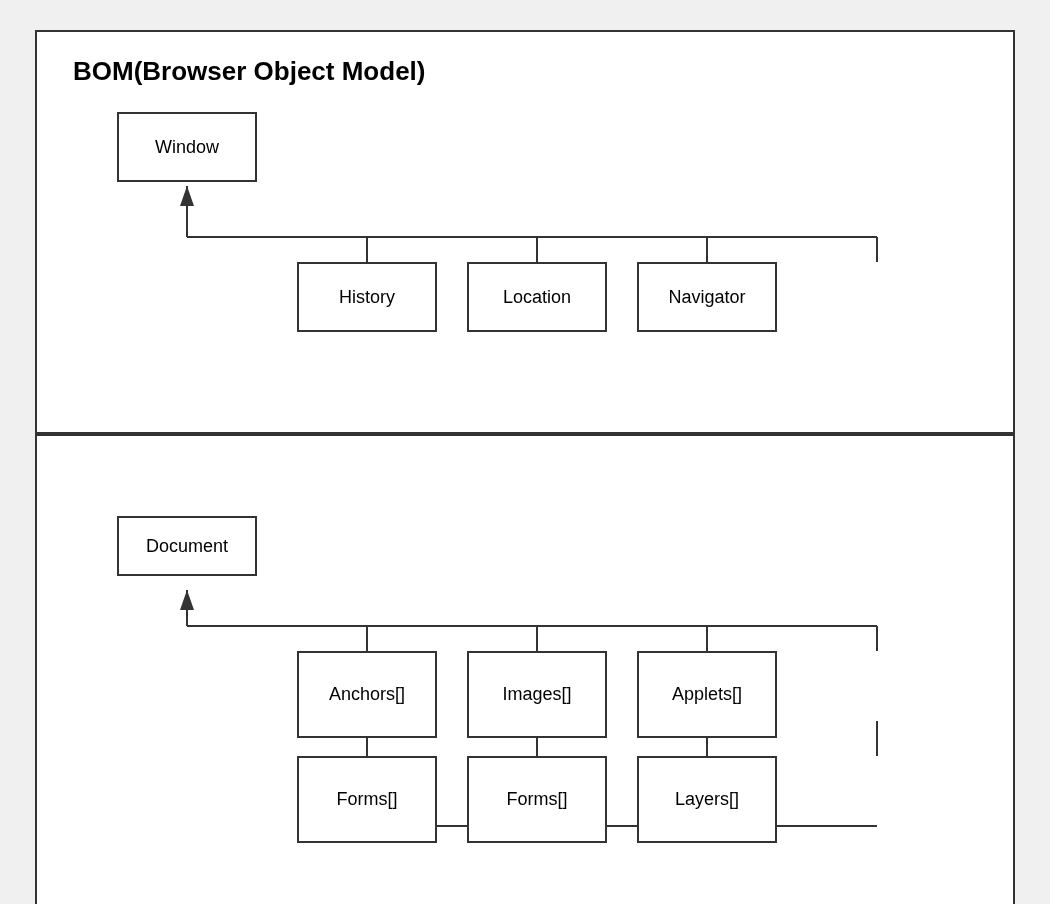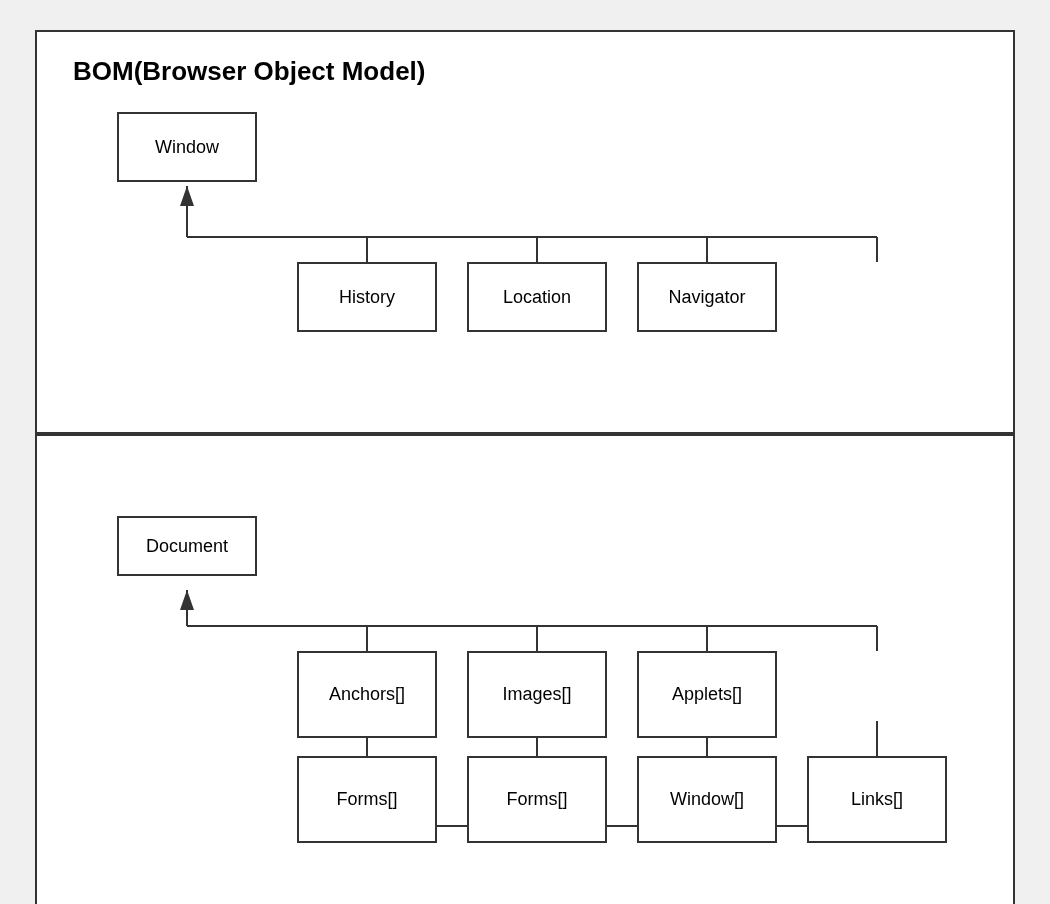--- a/index.html
+++ b/index.html
@@ -243,23 +243,20 @@
       </div>
 
       <div class="dom-children-row2">
         <div class="node-box dom-child-node">
           <span>Forms[]</span>
         </div>
         <div class="node-box dom-child-node">
           <span>Forms[]</span>
         </div>
         <div class="node-box dom-child-node">
-          <span>Window[]</span>
-        </div>
-        <div class="node-box dom-child-node">
-          <span>Links[]</span>
+          <span>Layers[]</span>
         </div>
       </div>
 
     </div>
   </div>
 
 </div>
 
 </body></html>

